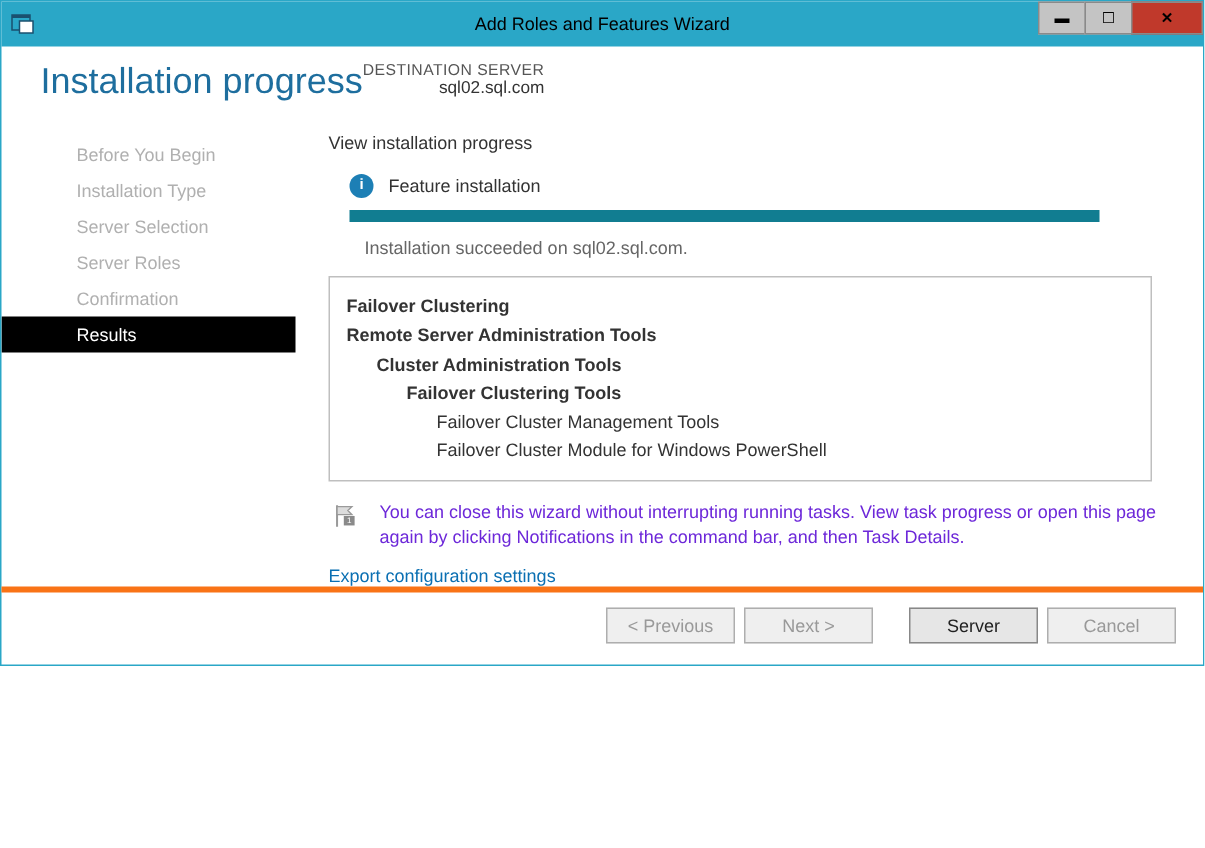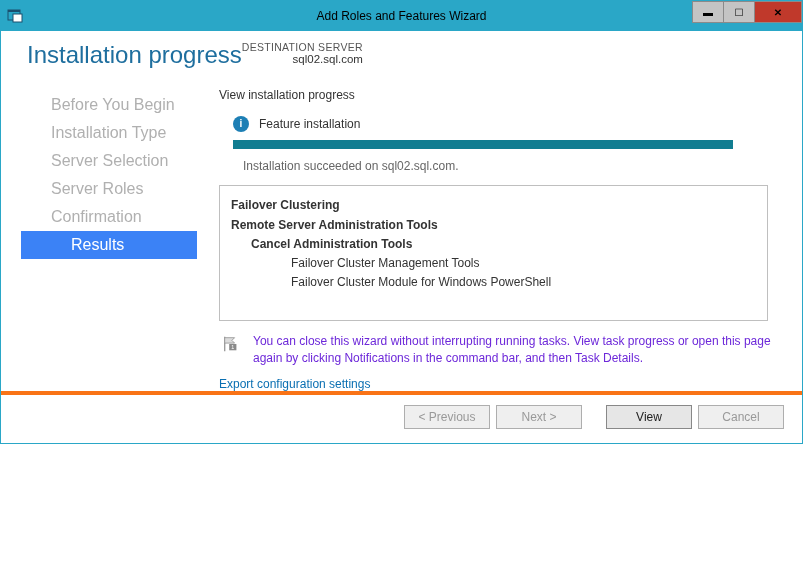--- a/index.html
+++ b/index.html
@@ -21,22 +21,22 @@
   .header h1 { font-size: 24px; font-weight: 300; color: #1e6e9e; }
   .dest { text-align: right; font-size: 10.5px; color: #333; }
   .dest .lbl { letter-spacing: 0.3px; color: #555; }
   .dest .val { font-size: 11.5px; }
 
   
   .content { display: flex; flex: 1; padding: 16px 0 0 0; overflow: hidden; }
 
   
   .sidebar { width: 196px; padding-top: 6px; }
-  .side-item { padding: 5px 10px 5px 50px; font-size: 16px; color: #b0b0b0; cursor: default; }
-  .side-item.active { background: #3b82f6; color: #fff; margin-left: 20px; }
+  .side-item { padding: 5px 10px 5px 50px; font-size: 12px; color: #b0b0b0; cursor: default; }
+  .side-item.active { background: #000000; color: #fff; }
 
   
   .main { flex: 1; padding: 3px 28px 0 22px; display: flex; flex-direction: column; font-size: 12px; color: #333; }
   .main .legend { margin-bottom: 14px; }
   .status-row { display: flex; align-items: center; gap: 10px; margin-left: 14px; margin-bottom: 8px; }
   .info-ico { width: 16px; height: 16px; background: #1d7fb5; border-radius: 50%; color: #fff; display: flex; align-items: center; justify-content: center; font-weight: bold; font-size: 10px; padding-bottom: 2px; }
   .progress { height: 14px; background: #117d91; margin: 0 6px 10px 14px; width: 500px; }
   .succ { margin-left: 24px; color: #666; margin-bottom: 8px; }
 
   .features-box { border: 1px solid #bfbfbf; margin: 4px 6px 0 0; padding: 10px 11px; height: 192px; line-height: 1.6; }
@@ -113,21 +113,22 @@
         <span>Feature installation</span>
       </div>
 
       <div class="progress"></div>
 
       <div class="succ">Installation succeeded on sql02.sql.com.</div>
 
       <div class="features-box">
         <div class="l1 b">Failover Clustering</div>
         <div class="l1 b">Remote Server Administration Tools</div>
-        <div class="l2 b">Cancel Administration Tools</div>
+        <div class="l2 b">Cluster Administration Tools</div>
+        <div class="l3 b">Failover Clustering Tools</div>
         <div class="l4">Failover Cluster Management Tools</div>
         <div class="l4">Failover Cluster Module for Windows PowerShell</div>
       </div>
 
       <div class="note-row">
         <span class="flag-ico">
           <svg viewBox="0 0 20 20">
               <path d="M3 2 L3 18" stroke="#9a9a9a" stroke-width="1.5"></path>
               <path d="M3 3 L14 3 L11 6 L14 9 L3 9 Z" fill="#dcdcdc" stroke="#9a9a9a" stroke-width="1"></path>
               <rect x="8" y="10" width="8" height="7" fill="#8a8a8a"></rect>
@@ -139,17 +140,17 @@
 
       <div class="link">Export configuration settings</div>
 
     </div>
   </div>
 
   <div class="footer">
     <div class="btn">&lt; Previous</div>
     <div class="btn">Next &gt;</div>
     <div class="gap"></div>
-    <div class="btn enabled">View</div>
+    <div class="btn enabled">Server</div>
     <div class="btn">Cancel</div>
   </div>
 
 </div>
 
 </body></html>

